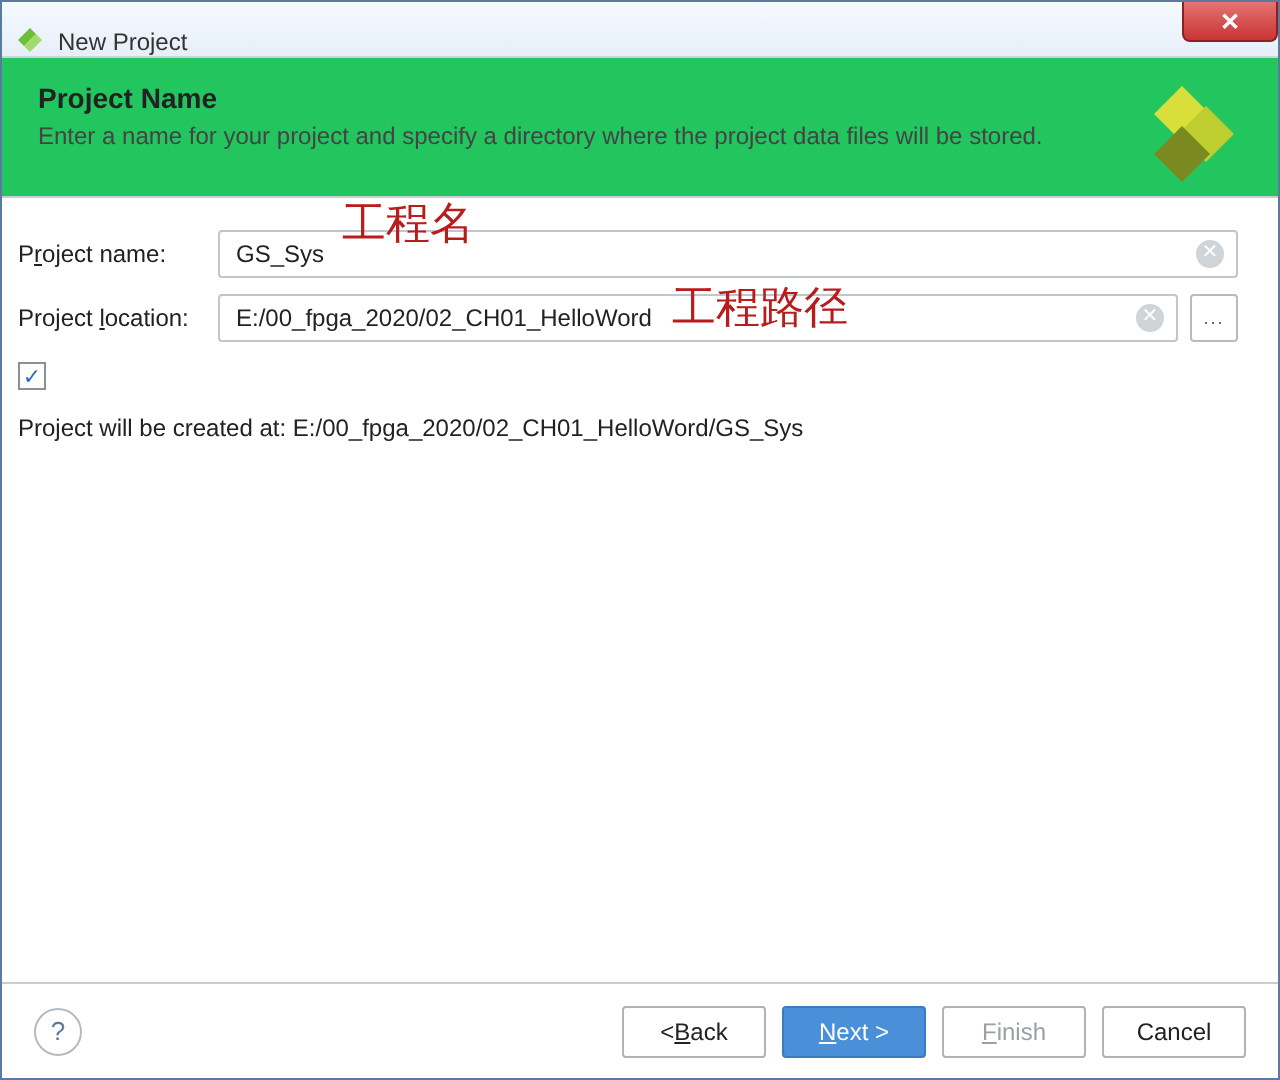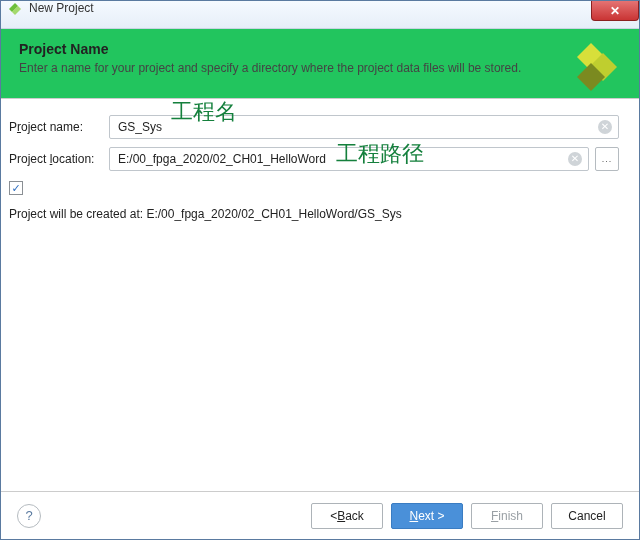--- a/index.html
+++ b/index.html
@@ -12,21 +12,21 @@
     height: 540px;
     overflow: hidden;
     border: 1px solid #5a7aa0;
   }
   
   .titlebar {
     height: 28px;
     background: linear-gradient(#f5faff, #e6eef8);
     border-bottom: 1px solid #c8d4e2;
     display: flex;
-    align-items: flex-start;
+    align-items: flex-end;
     padding: 0 2px 0 6px;
     position: relative;
   }
   .app-icon { width: 16px; height: 16px; margin-right: 6px; position: relative; }
   .app-icon::before {
     content: "";
     position: absolute;
     inset: 2px;
     background: linear-gradient(135deg,#6dbf3a 50%,#a4d96d 50%);
     clip-path: polygon(50% 0,100% 50%,50% 100%,0 50%);
@@ -90,21 +90,21 @@
   .chk-row { display: flex; align-items: center; margin: 10px 0 12px 0; }
   .chk {
     width: 14px; height: 14px; border: 1px solid #8a8f94;
     background: #fff; margin-right: 6px; display: flex;
     align-items: center; justify-content: center; color: #2a6bbf;
     font-size: 11px;
   }
   .summary { color: #222; margin-top: 12px; }
   
   .anno {
-    position: absolute; color: #15803d; font-size: 22px;
+    position: absolute; color: #b91c1c; font-size: 22px;
     font-family: "SimSun","Songti SC",serif; pointer-events: none;
   }
   
   .footer {
     height: 48px; border-top: 1px solid #ccc;
     display: flex; align-items: center; padding: 0 16px;
   }
   .help-btn {
     width: 24px; height: 24px; border: 1px solid #b5bbc0;
     border-radius: 50%; color: #5a7aa0; display: flex;

